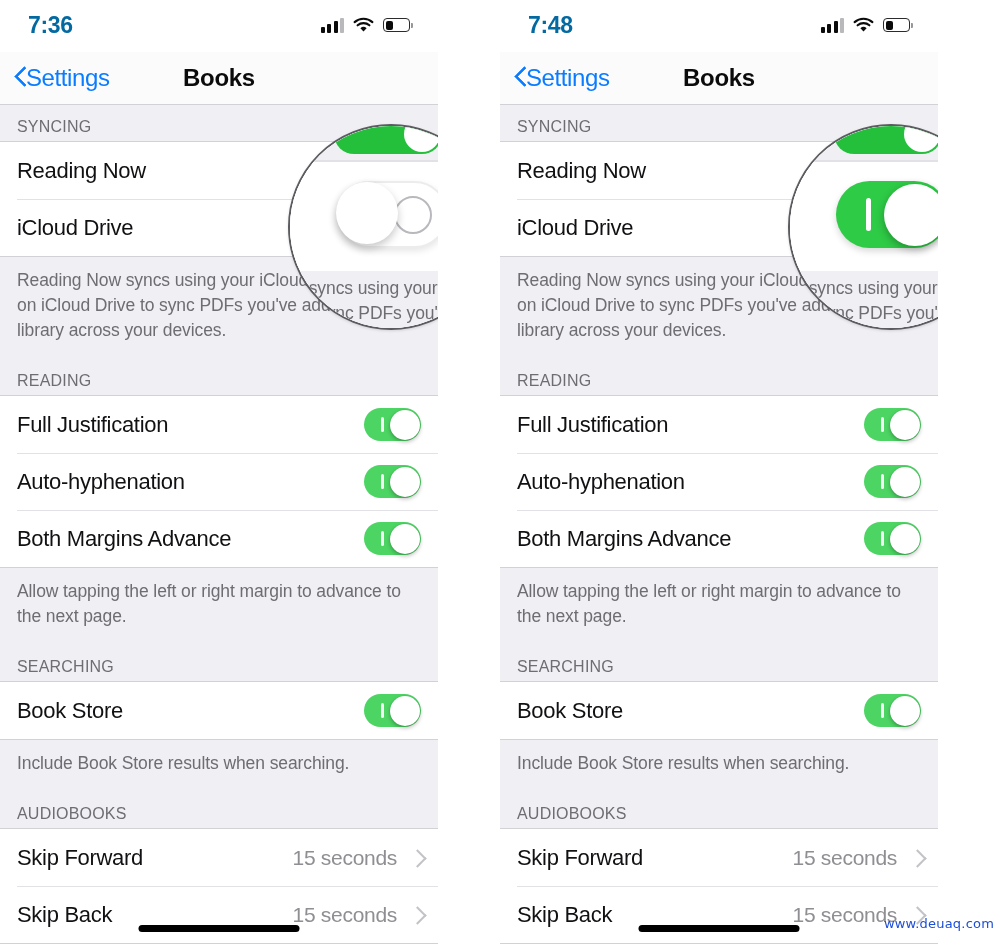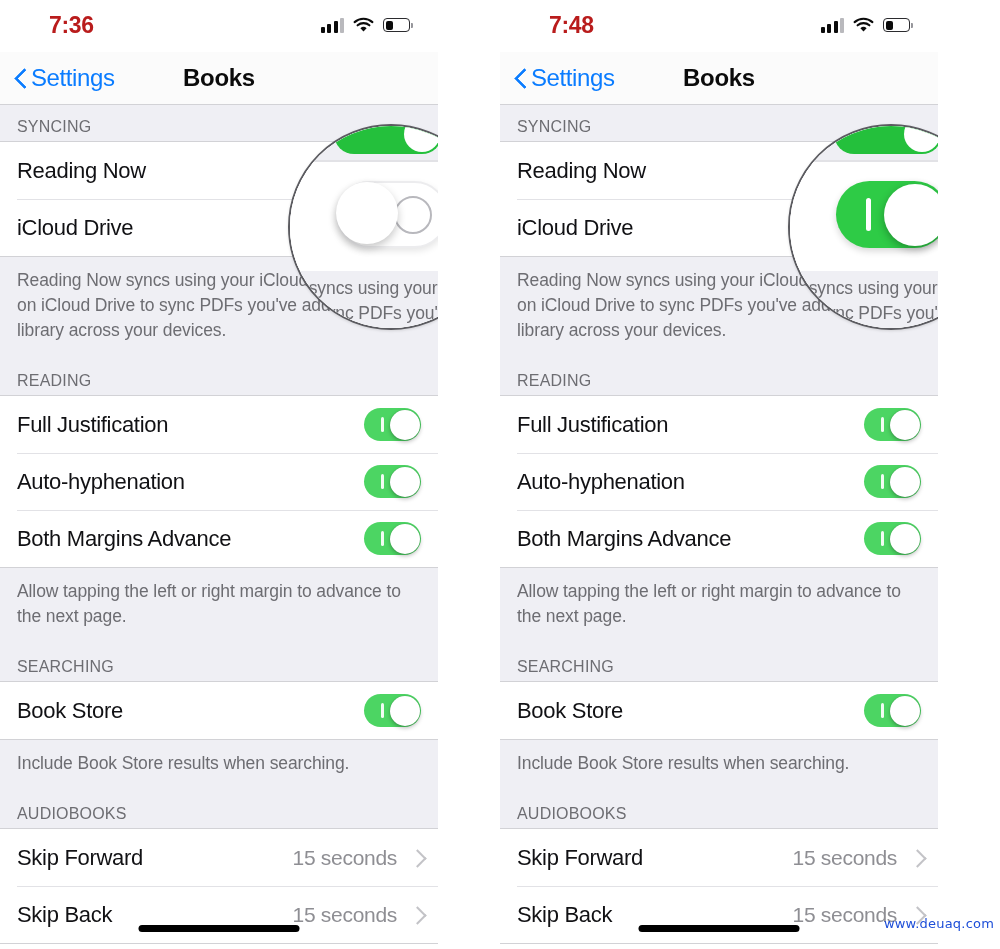--- a/index.html
+++ b/index.html
@@ -18,22 +18,22 @@
     background:#ffffff;overflow:hidden;
   }
   .phone.left{left:0;}
   .phone.right{left:500px;}
 
   
   .statusbar{
     position:relative;height:52px;background:#ffffff;
   }
   .sb-time{
-    position:absolute;left:49px;top:12px;
-    font-size:23px;font-weight:bold;color:#b91c1c;letter-spacing:-0.3px;
+    position:absolute;left:28px;top:12px;
+    font-size:23px;font-weight:bold;color:#0369a1;letter-spacing:-0.3px;
   }
   .sb-icons{
     position:absolute;right:28px;top:14px;display:flex;align-items:center;gap:9px;height:22px;
   }
   .ic-signal{display:flex;align-items:flex-end;gap:2.5px;height:16px;}
   .ic-signal i{display:block;width:4px;background:#0b0b0b;border-radius:1px;}
   .ic-signal i:nth-child(1){height:6px;}
   .ic-signal i:nth-child(2){height:9px;}
   .ic-signal i:nth-child(3){height:12px;}
   .ic-signal i:nth-child(4){height:15px;background:#b9b9bd;}
@@ -52,21 +52,21 @@
     background:#0b0b0b;border-radius:2px;
   }
 
   
   .navbar{
     position:relative;height:52px;background:#fbfbfb;
     border-bottom:1px solid #d2d2d6;
   }
   .nav-back{
     position:absolute;left:14px;top:50%;transform:translateY(-50%);
-    display:flex;align-items:center;gap:5px;cursor:pointer;
+    display:flex;align-items:flex-start;cursor:pointer;
   }
   .nav-back .chev{
     width:12px;height:21px;position:relative;display:block;
   }
   .nav-back .chev::before{
     content:"";position:absolute;left:3px;top:3px;width:12px;height:12px;
     border-left:3.2px solid #0a7cff;border-bottom:3.2px solid #0a7cff;
     transform:rotate(45deg);border-radius:1px;
   }
   .nav-back-label{

